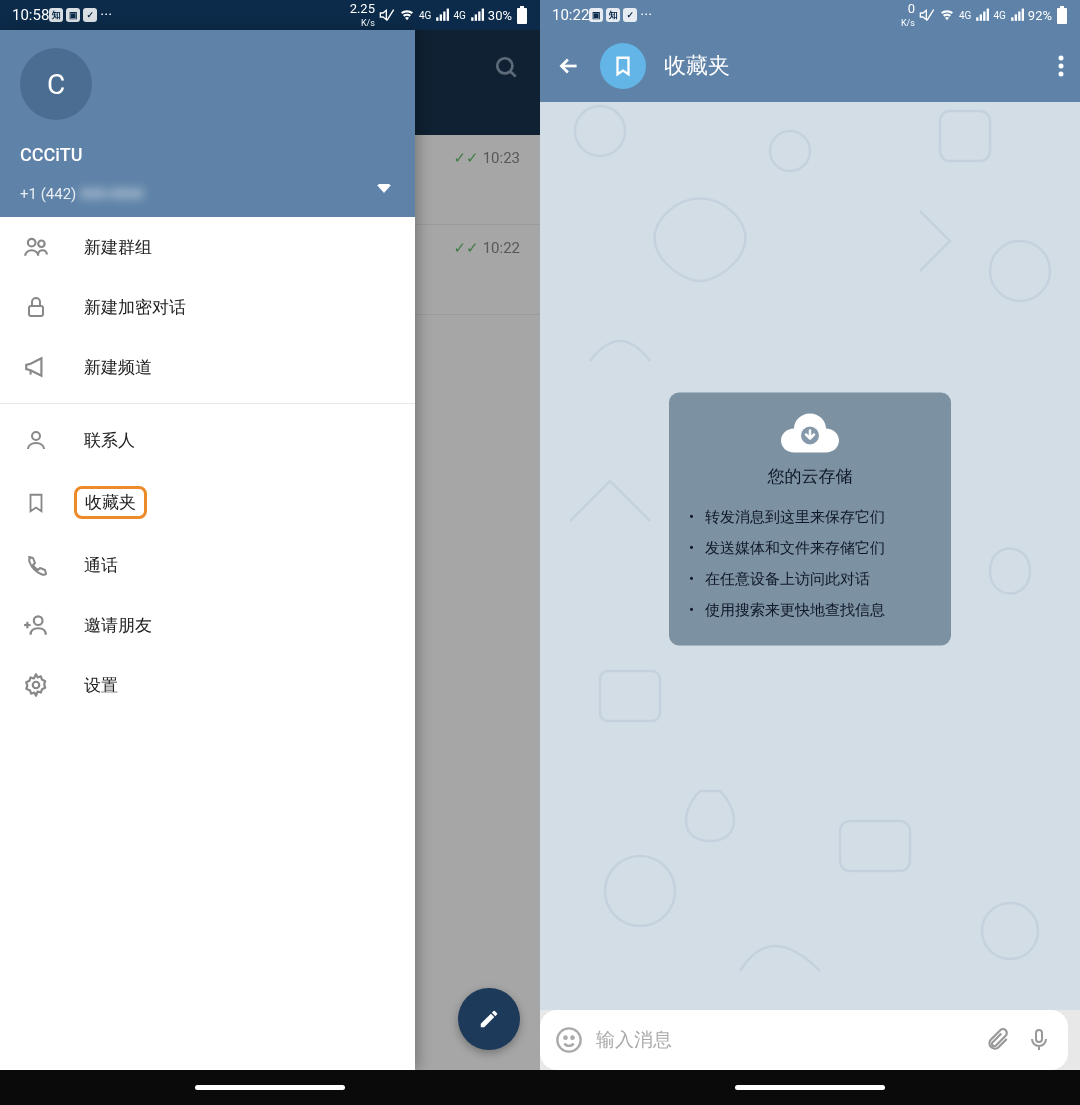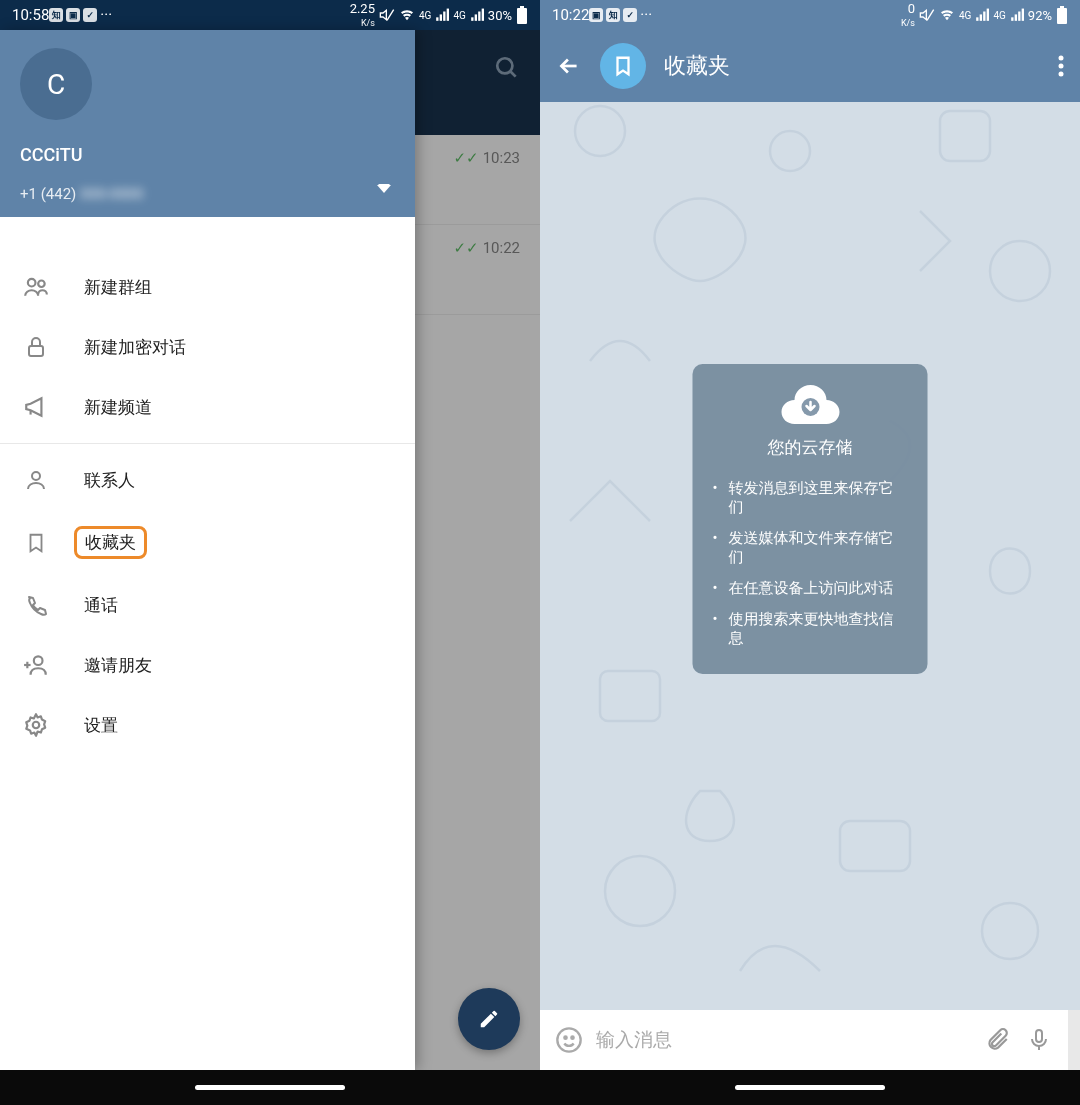--- a/index.html
+++ b/index.html
@@ -24,46 +24,46 @@
     
     .drawer-scrim { position: absolute; top: 30px; left: 0; right: 0; bottom: 35px; background: rgba(0,0,0,0.35); }
     .drawer { position: absolute; top: 30px; left: 0; width: 415px; bottom: 35px; background: #fff; box-shadow: 4px 0 12px rgba(0,0,0,0.25); display: flex; flex-direction: column; }
     .drawer-header { background: #5f83a8; padding: 18px 20px 14px; color: #fff; position: relative; }
     .avatar { width: 72px; height: 72px; border-radius: 50%; background: #4a6d91; display: flex; align-items: center; justify-content: center; font-size: 28px; color: #fff; margin-bottom: 24px; }
     .user-name { font-size: 18px; font-weight: 500; margin-bottom: 20px; }
     .user-phone { font-size: 15px; opacity: 0.85; display:flex; align-items:center; gap:4px;}
     .blur { filter: blur(4px); -webkit-filter: blur(4px); }
     .dropdown-arrow { position: absolute; right: 24px; bottom: 24px; }
     
-    .drawer-list { flex: 1; background: #fff; overflow-y: auto; margin-top: 40px; }
+    .drawer-list { flex: 1; background: #fff; overflow-y: auto; }
     .drawer-item { display: flex; align-items: center; padding: 16px 22px; gap: 34px; cursor: pointer; }
     .drawer-icon { width: 28px; height: 28px; display: flex; align-items: center; justify-content: center; color: #888; flex-shrink: 0; }
     .drawer-label { font-size: 17px; color: #222; font-weight:500; }
     .drawer-sep { height: 1px; background: #e8e8e8; margin: 6px 0; }
     .highlight-box { border: 3px solid #ed8a2a; border-radius: 8px; padding: 2px 8px; margin-left: -10px; }
     
     .fab { position: absolute; right: 20px; bottom: 55px; width: 62px; height: 62px; border-radius: 50%; background: #1e3a5a; display: flex; align-items: center; justify-content: center; box-shadow: 0 3px 8px rgba(0,0,0,0.3); }
     
     .navbar { position: absolute; bottom: 0; left: 0; right: 0; height: 35px; background: #0a0a0a; display: flex; align-items: center; justify-content: center; }
     .navbar .pill { width: 150px; height: 5px; background: #fff; border-radius: 3px; }
     .appbar { height: 72px; background: #5f83a8; display: flex; align-items: center; padding: 0 16px; gap: 18px; position:relative; }
     .appbar-title { color: #fff; font-size: 22px; font-weight: 500; flex: 1; }
     .saved-circle { width: 46px; height: 46px; border-radius: 50%; background: #62b5e6; display: flex; align-items: center; justify-content: center; }
     
     .chat-bg { position: absolute; top: 102px; left: 0; right: 0; bottom: 95px; background: #d3dde6; }
     .doodle-bg { width:100%; height:100%; opacity:0.25; }
     
-    .info-card { position: absolute; left: 50%; top: 47%; transform: translate(-50%, -50%); width: 235px; background: rgba(116,138,156,0.92); border-radius: 10px; padding: 18px 20px 20px; color: #ffffff; }
+    .info-card { position: absolute; left: 50%; top: 47%; transform: translate(-50%, -50%); width: 282px; background: rgba(116,138,156,0.92); border-radius: 10px; padding: 18px 20px 20px; color: #0f172a; }
     .cloud-icon { display: flex; justify-content: center; margin-bottom: 10px; }
     .card-title { text-align: center; font-size: 17px; font-weight: 500; margin-bottom: 14px; }
     .card-list { list-style: none; }
     .card-list li { font-size: 15px; padding: 6px 0; position: relative; padding-left: 16px; }
     .card-list li::before { content: "•"; position: absolute; left: 0; }
     
-    .input-bar { position: absolute; left: 0; right: 12px; bottom: 35px; height: 60px; background: #fff; display: flex; align-items: center; padding: 0 14px; gap: 12px; }
+    .input-bar { position: absolute; left: 0; right: 12px; bottom: 35px; height: 60px; background: #fff; display: flex; align-items: center; padding: 0 14px; gap: 12px; border-radius: 17px; }
     .input-field { flex: 1; font-size: 19px; color: #aaa; }
     .input-icon { width: 30px; height: 30px; display: flex; align-items: center; justify-content: center; color: #999; }
     
     svg { display: block; }
   </style>
 </head>
 <body>
 
 <div class="container">
 

